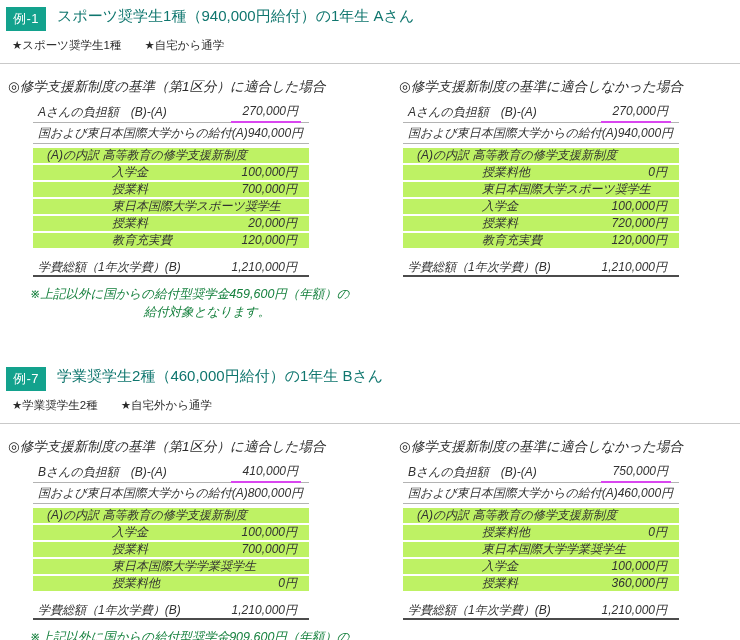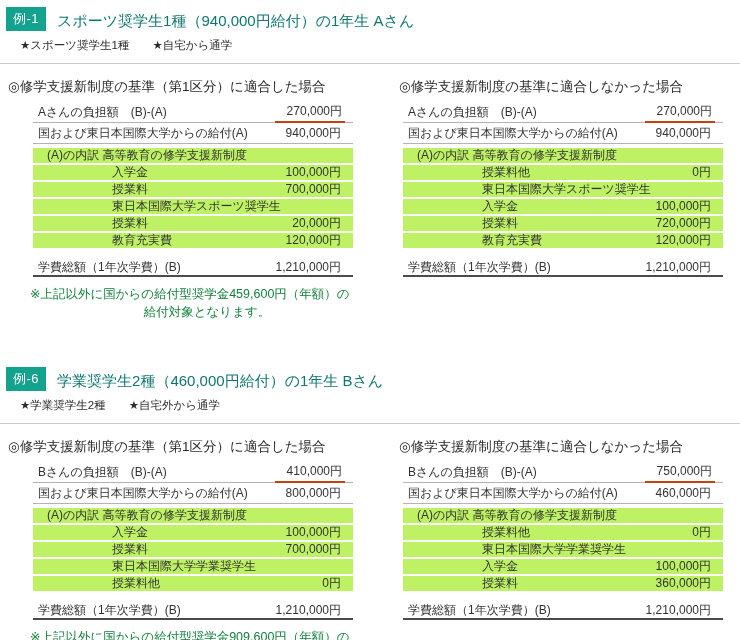--- a/index.html
+++ b/index.html
@@ -6,46 +6,46 @@
   body {
     width:740px; height:640px; background:#ffffff; overflow:hidden;
     font-family:"Liberation Sans","DejaVu Sans",sans-serif;
     color:#323232;
     -webkit-font-smoothing:antialiased;
   }
   .section { position:relative; }
   .sec1 { padding-top:7px; }
   .sec2 { padding-top:46px; }
 
-  .sec-header { display:flex; align-items:flex-end; margin-left:6px; }
+  .sec-header { display:flex; align-items:flex-start; margin-left:6px; }
   .badge {
     background:#13a28d; color:#ffffff; font-size:13px; line-height:1;
     padding:5px 7px 6px 7px; letter-spacing:0.5px; flex:none;
   }
   .title { font-size:15px; margin-left:11px; color:#0f766e; white-space:nowrap; }
 
-  .tags { font-size:11.5px; margin:7px 0 0 20px; color:#2b2b2b; }
+  .tags { font-size:11.5px; margin:7px 0 0 12px; color:#2b2b2b; }
 
   .divider { border:none; border-top:1px solid #c9c9c9; margin:10px 0 0 0; height:0; }
 
   .cols { display:flex; }
-  .col { width:370px; box-sizing:border-box; flex:none; }
+  .col { width:370px; box-sizing:border-box; flex:none;font-style:italic; }
 
   .tbl-heading { font-size:13.5px; margin:14px 0 0 8px; color:#2b2b2b; white-space:nowrap; }
   .col-right .tbl-heading { margin-left:29px; }
 
-  .table { width:320px; margin:6px 0 0 33px; font-size:12px; }
+  .table { width:276px; margin:6px 0 0 33px; font-size:12px; }
 
   .row { display:flex; justify-content:space-between; align-items:center; box-sizing:border-box; }
   .row .lbl { white-space:nowrap; }
   .row .val { white-space:nowrap; }
 
   .plain { height:21px; border-bottom:1px solid #b3b3b3; padding:0 12px 0 5px; }
   .plain .val.u {
-    border-bottom:2px solid #c2410c;
+    border-bottom:2px solid #d946ef;
     padding:2px 3px 1px 12px;
     margin-right:-4px;
   }
   .band { height:15px; margin-top:2px; background:#bef264; padding:0 12px 0 79px; }
   .band.head { margin-top:4px; padding-left:14px; }
   .total { height:17px; margin-top:12px; border-bottom:2px solid #4b4b4b; padding:0 12px 0 5px; }
 
   .note { color:#15803d; font-size:12.5px; margin:9px 0 0 30px; line-height:1.4; }
   .note .l2 { padding-left:14px;text-align:center; }
 </style>
@@ -147,21 +147,21 @@
           <span class="lbl">学費総額（1年次学費）(B)</span>
           <span class="val">1,210,000円</span>
         </div>
       </div>
     </div>
   </div>
 </div>
 
 <div class="section sec2">
   <div class="sec-header">
-    <span class="badge">例-6</span>
+    <span class="badge">例-7</span>
     <span class="title">学業奨学生2種（460,000円給付）の1年生 Bさん</span>
   </div>
   <div class="tags">★学業奨学生2種　　★自宅外から通学</div>
   <hr class="divider">
 
   <div class="cols">
 
     <div class="col col-left">
       <div class="tbl-heading">◎修学支援新制度の基準（第1区分）に適合した場合</div>
       <div class="table">

